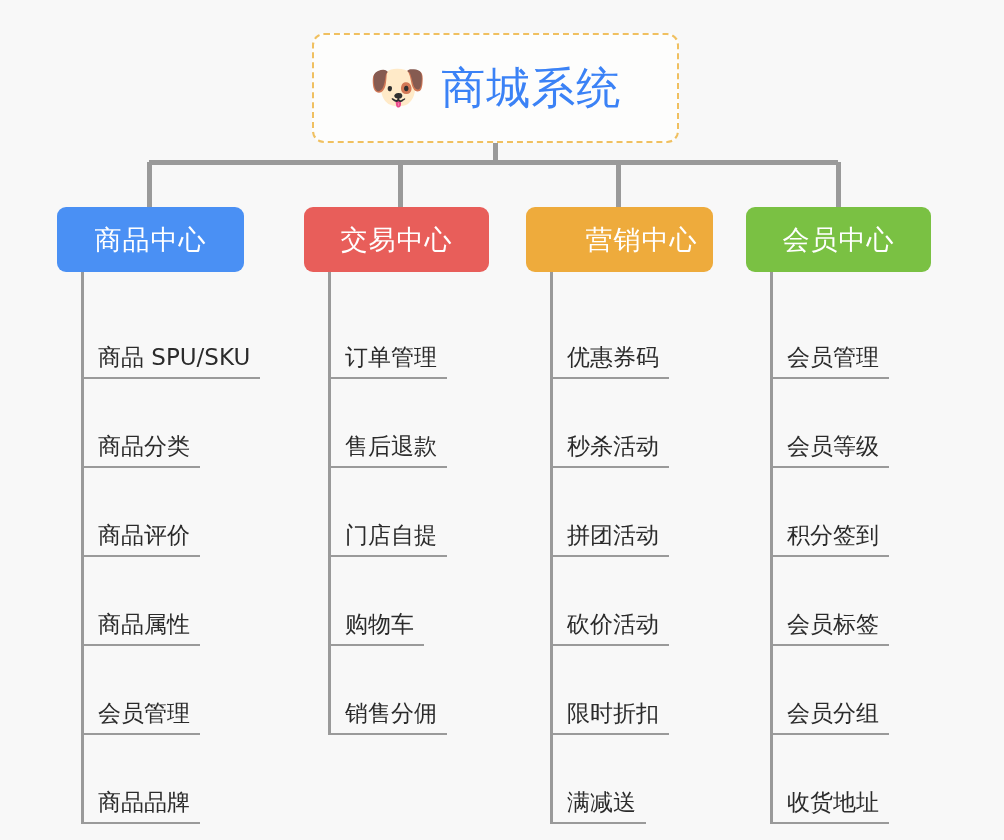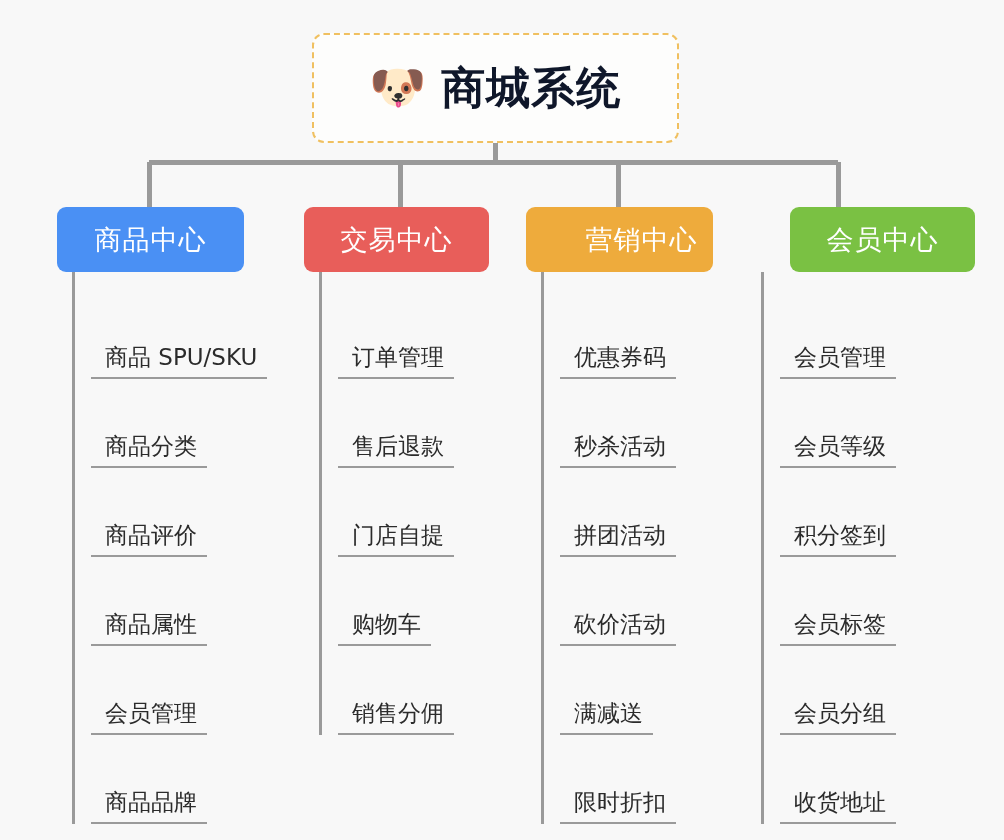--- a/index.html
+++ b/index.html
@@ -85,30 +85,30 @@
     justify-content: center;
     color: #ffffff;
     font-size: 27px;
     letter-spacing: 1px;
     box-sizing: border-box;
     white-space: nowrap;
   }
   .col-0 .cat-box { width: 187px; }
   .col-1 .cat-box { width: 185px; }
   .col-2 .cat-box { width: 187px; padding-left: 44px; }
-  .col-3 .cat-box { width: 185px; margin-left: 44px; }
+  .col-3 .cat-box { width: 185px; }
 
   
   .leaf-list {
     position: relative;
     margin-top: 0;
     padding-top: 18px;
-    padding-left: 16px;
+    padding-left: 0;
     border-left: 3px solid #6d28d9;
-    margin-left: 15px;
+    margin-left: 24px;
     width: 230px;
     box-sizing: border-box;
   }
   .leaf-item {
     height: 89px;
     display: flex;
     align-items: flex-end;
     box-sizing: border-box;
   }
   .leaf-label {
@@ -135,21 +135,21 @@
 
       <path d="M149,162 L149,207"></path>
       <path d="M400,162 L400,207"></path>
       <path d="M618,162 L618,207"></path>
       <path d="M838,162 L838,207"></path>
     </g>
   </svg>
 
   <div class="root-node" style="border-color: rgb(240, 192, 96);">
     <span class="root-icon">🐶</span>
-    <span class="root-title" style="color: #0f172a; font-weight: bold;">商城系统</span>
+    <span class="root-title" style="color: #3b82f6;">商城系统</span>
   </div>
 
   <div class="columns">
 
     <div class="column col-0">
       <div class="cat-box" style="background: rgb(74, 144, 244);">商品中心</div>
       <div class="leaf-list" style="border-left-color: rgb(154, 154, 154);">
         <div class="leaf-item">
             <span class="leaf-label" style="border-bottom-color: rgb(154, 154, 154);">商品 SPU/SKU</span>
           </div>
@@ -201,24 +201,24 @@
         <div class="leaf-item">
             <span class="leaf-label" style="border-bottom-color: rgb(154, 154, 154);">秒杀活动</span>
           </div>
         <div class="leaf-item">
             <span class="leaf-label" style="border-bottom-color: rgb(154, 154, 154);">拼团活动</span>
           </div>
         <div class="leaf-item">
             <span class="leaf-label" style="border-bottom-color: rgb(154, 154, 154);">砍价活动</span>
           </div>
         <div class="leaf-item">
+            <span class="leaf-label" style="border-bottom-color: rgb(154, 154, 154);">限时折扣</span>
+          </div>
+        <div class="leaf-item">
             <span class="leaf-label" style="border-bottom-color: rgb(154, 154, 154);">满减送</span>
-          </div>
-        <div class="leaf-item">
-            <span class="leaf-label" style="border-bottom-color: rgb(154, 154, 154);">限时折扣</span>
           </div>
       </div>
     </div>
 
     <div class="column col-3">
       <div class="cat-box" style="background: rgb(122, 193, 67);">会员中心</div>
       <div class="leaf-list" style="border-left-color: rgb(154, 154, 154);">
         <div class="leaf-item">
             <span class="leaf-label" style="border-bottom-color: rgb(154, 154, 154);">会员管理</span>
           </div>

